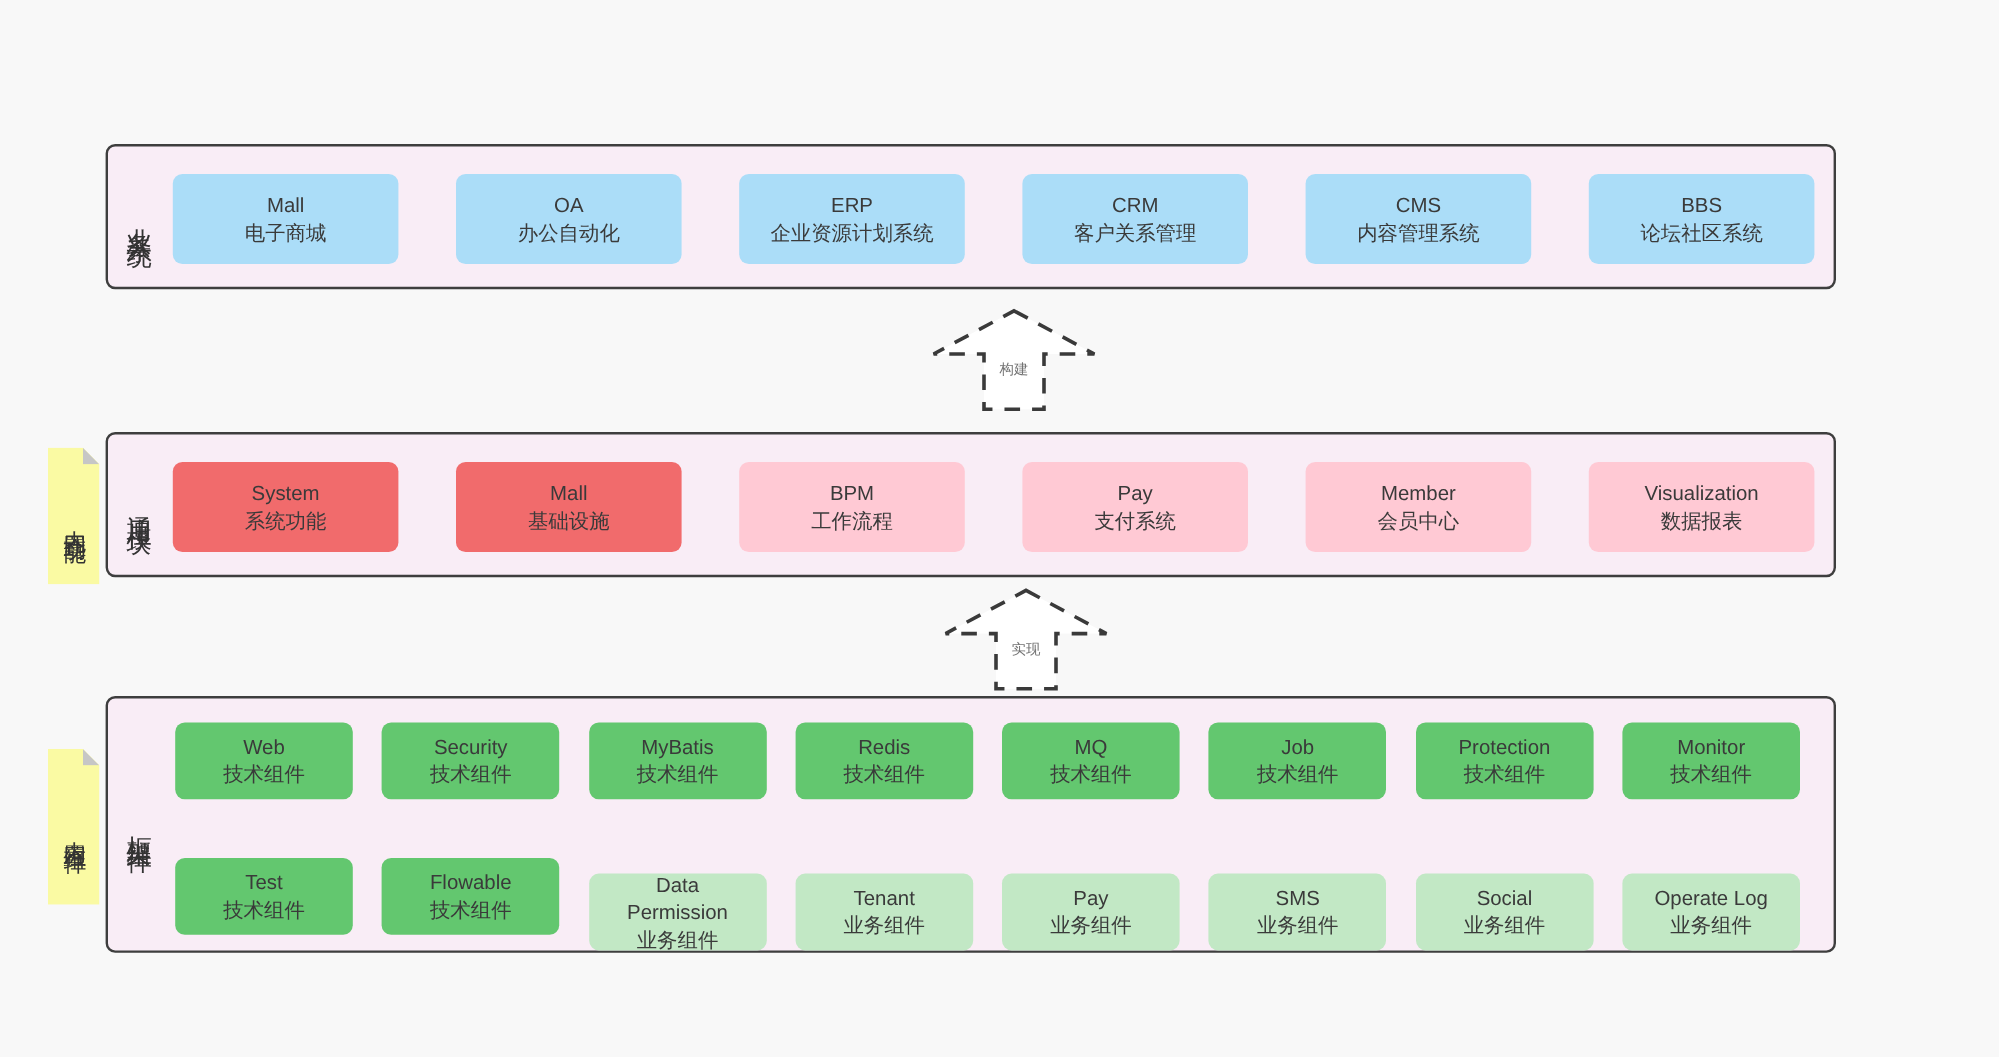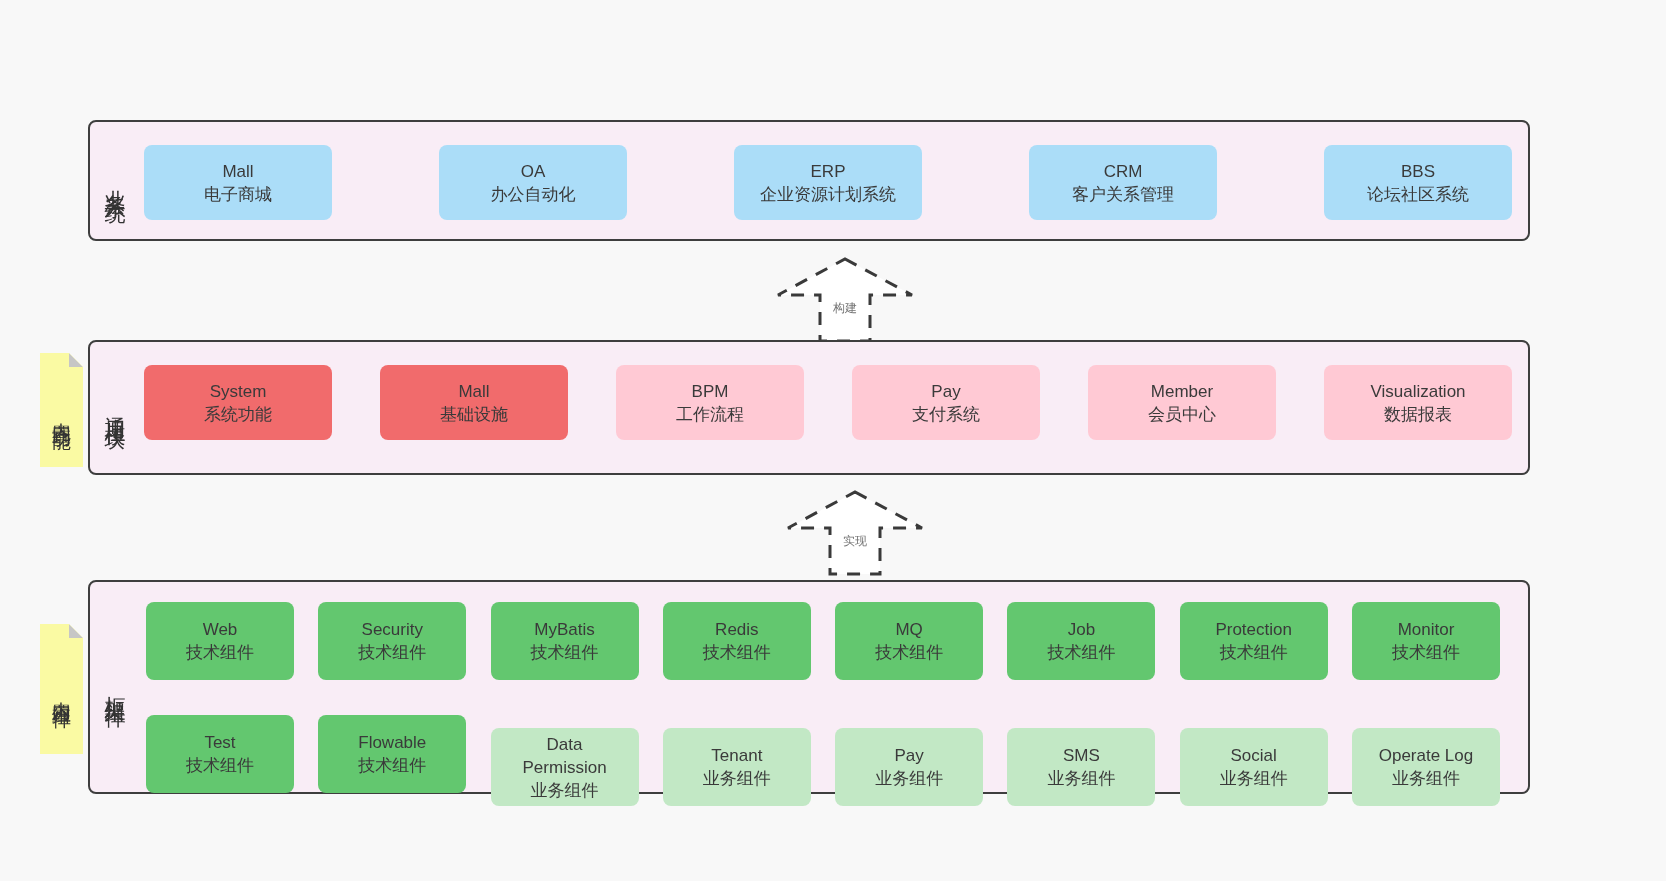--- a/index.html
+++ b/index.html
@@ -16,21 +16,21 @@
   
   .section {
     position: absolute;
     left: 88px;
     width: 1442px;
     background: #f9edf6;
     border: 2px solid #3e3e3e;
     border-radius: 8px;
   }
   .section-business   { top: 120px; height: 121px; }
-  .section-modules    { top: 340px; height: 135px; }
+  .section-modules    { top: 360px; height: 121px; }
   .section-components { top: 580px; height: 214px; }
 
   .section-label {
     position: absolute;
     left: 11px;
     top: 50%;
     transform: translateY(-50%);
     writing-mode: vertical-rl;
     text-orientation: upright;
     font-size: 21px;
@@ -58,21 +58,21 @@
     flex-direction: column;
     align-items: center;
     justify-content: center;
     text-align: center;
     font-size: 17px;
     line-height: 23px;
     color: #3a3a3a;
     padding: 4px 20px;
   }
   .box-wide   { width: 188px; height: 75px; }
-  .box-narrow { width: 148px; height: 78px; }
+  .box-narrow { width: 148px; height: 64px; }
 
   .c-blue       { background: #abddf8; }
   .c-red        { background: #f16b6c; }
   .c-pink       { background: #ffc9d4; }
   .c-green      { background: #63c76f; }
   .c-lightgreen { background: #c2e8c5; margin-top: 27px; }
 
   
   .note {
     position: absolute;
@@ -143,20 +143,24 @@
       </div>
       <div class="box box-wide c-blue">
         <span>ERP</span>
         <span>企业资源计划系统</span>
       </div>
       <div class="box box-wide c-blue">
         <span>CRM</span>
         <span>客户关系管理</span>
       </div>
       <div class="box box-wide c-blue">
+        <span>CMS</span>
+        <span>内容管理系统</span>
+      </div>
+      <div class="box box-wide c-blue">
         <span>BBS</span>
         <span>论坛社区系统</span>
       </div>
     </div>
   </div>
 
   <div class="arrow arrow-build">
     <svg viewBox="0 0 140 88">
       <polygon points="70,3 137,39 95,39 95,85 45,85 45,39 3,39" fill="#ffffff" stroke="#3a3a3a" stroke-width="3" stroke-dasharray="13 10"></polygon>
     </svg>

